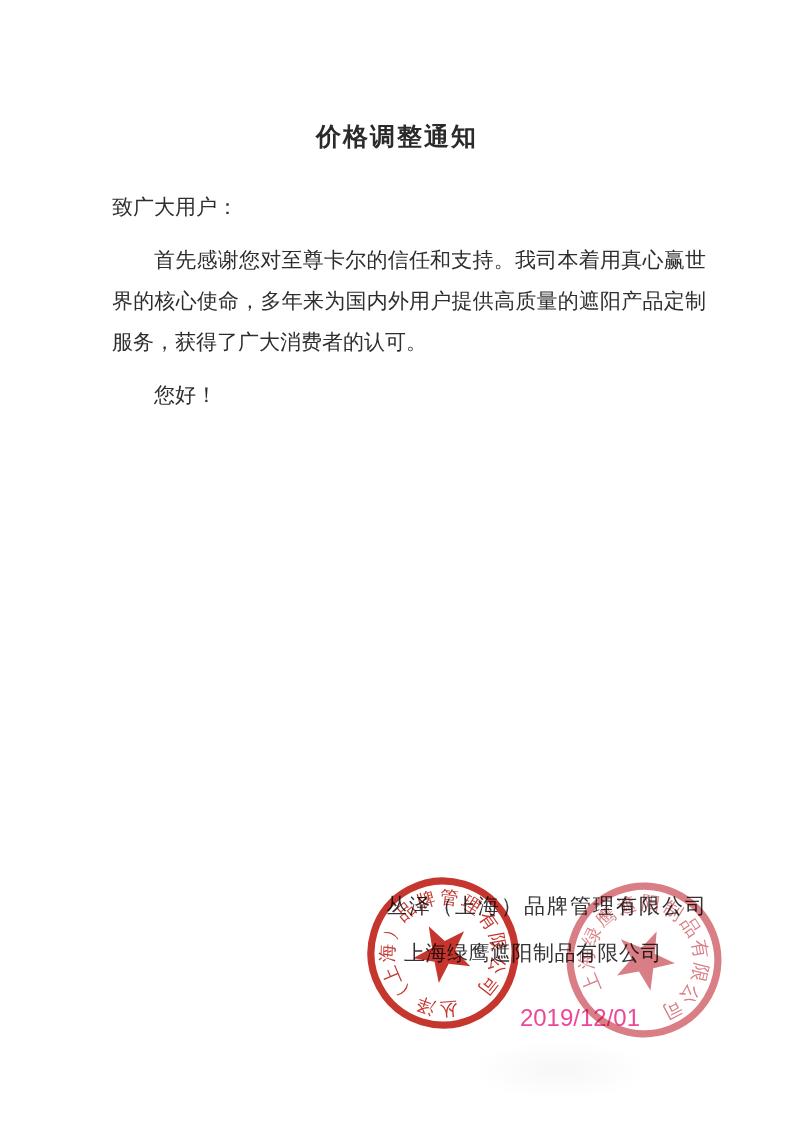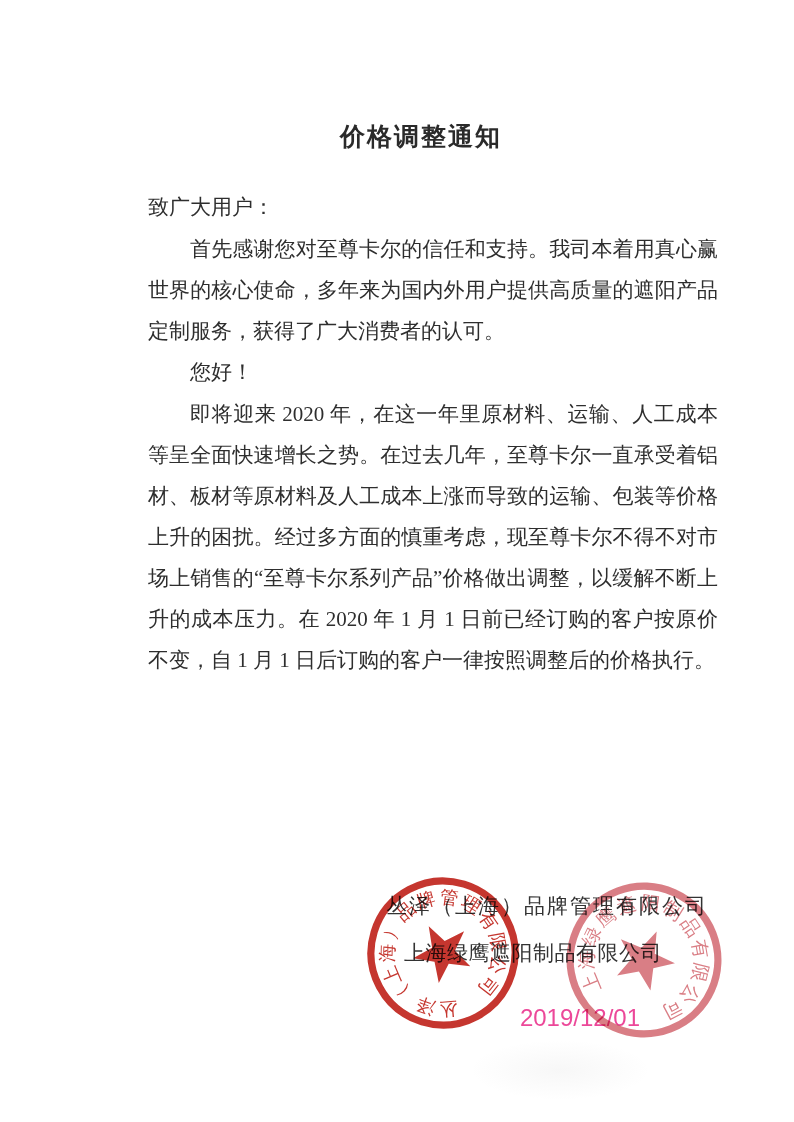--- a/index.html
+++ b/index.html
@@ -7,40 +7,39 @@
     width:794px;height:1122px;
     background:#ffffff;
     font-family:"Liberation Serif","DejaVu Serif",serif;
     color:#2e2e2e;
     position:relative;
     overflow:hidden;
   }
   .page{
     position:absolute; inset:0;
     background:#ffffff;
-    padding-left:48px;
   }
   .doc-title{
     margin:0;
     padding-top:121px;
     text-align:center;
     font-family:"DejaVu Sans","Liberation Sans",sans-serif;
     font-weight:700;
     font-size:25px;
     line-height:32px;
     letter-spacing:2px;
     color:#2a2a2a;
   }
   .body-col{
     margin:34px 76px 0 100px; 
     font-size:21px;
     line-height:41px;
     text-align:justify;
   }
-  .body-col p{margin:0;}
+  .body-col p{margin:12px;}
   .body-col p.indent{text-indent:2em;}
   .body-col p + p.para{margin-top:1px;}
   .sig-line{
     position:absolute;
     font-size:21px;
     letter-spacing:2px;
     color:#333;
     white-space:nowrap;
     z-index:1;
   }
@@ -92,21 +91,20 @@
 <body>
 
 <div class="page">
 
   <h1 class="doc-title">价格调整通知</h1>
 
   <div class="body-col">
     <p>致广大用户：</p>
     <p class="indent para">首先感谢您对至尊卡尔的信任和支持。我司本着用真心赢世界的核心使命，多年来为国内外用户提供高质量的遮阳产品定制服务，获得了广大消费者的认可。</p>
     <p class="indent">您好！</p>
-    <p class="indent para">即将迎来 2020 年，在这一年里原材料、运输、人工成本等呈全面快速增长之势。在过去几年，至尊卡尔一直承受着铝材、板材等原材料及人工成本上涨而导致的运输、包装等价格上升的困扰。经过多方面的慎重考虑，现至尊卡尔不得不对市场上销售的“至尊卡尔系列产品”价格做出调整，以缓解不断上升的成本压力。在 2020 年 1 月 1 日前已经订购的客户按原价不变，自 1 月 1 日后订购的客户一律按照调整后的价格执行。</p>
   </div>
 
   <div class="sig-line sig-line-1">丛泽（上海）品牌管理有限公司</div>
   <div class="sig-line sig-line-2">上海绿鹰遮阳制品有限公司</div>
   <div class="sig-date">2019/12/01</div>
 
   <div class="smudge"></div>
 
   <div class="stamp stamp-left" style="color: rgb(192, 37, 29);">
     <svg viewBox="0 0 200 200" xmlns="http://www.w3.org/2000/svg">

